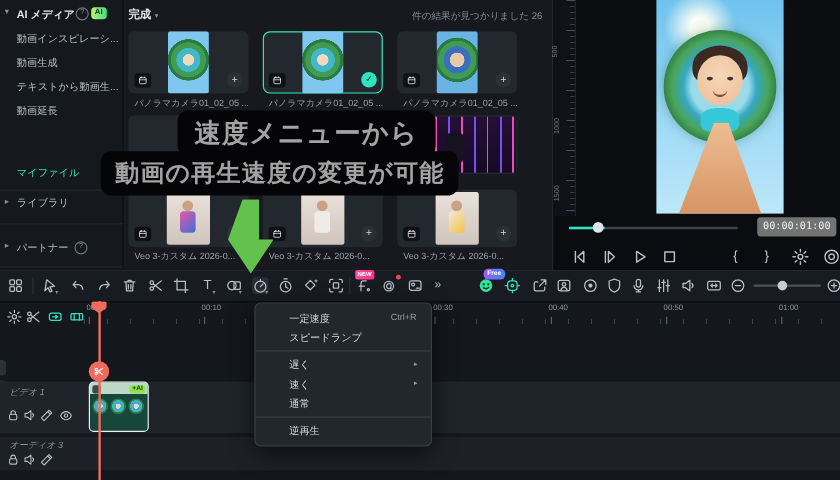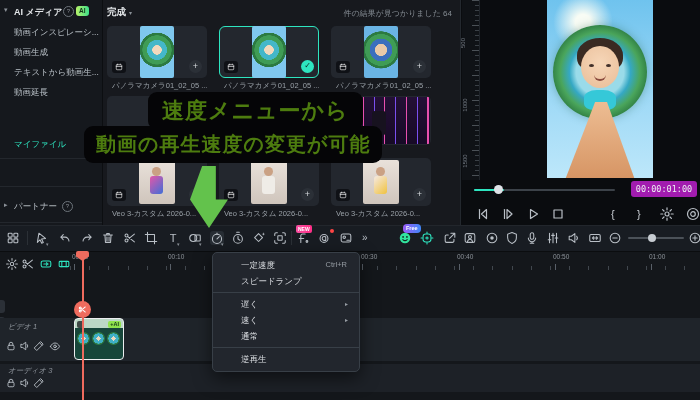--- a/index.html
+++ b/index.html
@@ -70,21 +70,21 @@
      background:radial-gradient(circle at 50% 40%, #f6d6b8, #e9bd97);}
   .pv-eye{position:absolute;top:18px;width:5px;height:3px;border-radius:50%;background:#42302a;}
   .pv-smile{position:absolute;left:13px;top:27px;width:12px;height:6px;border-radius:0 0 10px 10px;border-bottom:2px solid #8a4b3e;}
   .pv-shirt{position:absolute;left:37px;top:90px;width:32px;height:20px;border-radius:40% 40% 30% 30%;background:#35c8d8;}
   .pv-arm{position:absolute;left:18px;top:102px;width:70px;height:78px;
      clip-path:polygon(43% 0,60% 0,100% 100%,0 100%);
      background:linear-gradient(180deg,#edbd93,#d69463);}
   .pg-track{position:absolute;left:13px;top:189px;width:141px;height:2px;background:#3c4249;border-radius:1px;}
   .pg-fill{position:absolute;left:0;top:0;width:30px;height:2px;background:#2ee5c0;border-radius:1px;}
   .pg-handle{position:absolute;left:33px;top:185px;width:9px;height:9px;border-radius:50%;background:#dfe3e8;}
-  .tc{position:absolute;left:170px;top:181px;width:66px;height:16px;background:#a21caf;border-radius:3px;
+  .tc{position:absolute;left:170px;top:181px;width:66px;height:16px;background:#737373;border-radius:3px;
      font-family:"DejaVu Sans Mono",monospace;font-size:8.5px;color:#edf0f2;text-align:center;line-height:16px;}
   .tr-ic{position:absolute;top:206px;width:16px;height:16px;color:#c9ced4;}
   .brace{position:absolute;top:206px;font-size:11px;color:#c9ced4;line-height:16px;}
 
   
   .toolbar{position:absolute;left:0;top:225px;width:700px;height:26px;background:#181c22;border-top:1px solid #22262c;box-sizing:border-box;}
   .tb-ic{position:absolute;top:231px;width:14px;height:14px;}
   .tb-ic.active{background:#272d34;border-radius:3px;}
   .tb-div{position:absolute;top:231px;width:1px;height:14px;background:#2b3036;}
   .dd{position:absolute;top:241px;font-size:5px;color:#8a9097;}
@@ -116,21 +116,21 @@
   .clip-badge{position:absolute;right:2px;top:2px;padding:0 2px;height:7px;line-height:7px;border-radius:2px;
      background:#8fe34c;color:#15331a;font-size:5.5px;font-weight:bold;}
   .clip-cal{position:absolute;left:2px;top:2px;width:7px;height:7px;background:rgba(10,12,15,.7);border-radius:2px;}
   .playhead{position:absolute;left:82px;top:251px;width:2px;height:149px;background:#ef6b5e;z-index:8;}
   .ph-top{position:absolute;left:76px;top:251px;width:13px;height:10px;background:#ef6b5e;z-index:9;
      clip-path:polygon(0 0,100% 0,100% 55%,50% 100%,0 55%);border-radius:2px;}
   .ph-cut{position:absolute;left:74px;top:301px;width:17px;height:17px;border-radius:50%;background:#ef6b5e;z-index:9;
      display:flex;align-items:center;justify-content:center;}
 
   
-  .bub{position:absolute;background:#050507;color:#4d7c0f;font-weight:bold;border-radius:9px;z-index:40;
+  .bub{position:absolute;background:#050507;color:#a3a3a3;font-weight:bold;border-radius:9px;z-index:40;
      white-space:nowrap;letter-spacing:1px;}
   .bub1{left:148px;top:92px;padding:4px 14px;font-size:22px;}
   .bub2{left:84px;top:126px;padding:5px 12px;font-size:20px;}
   .g-arrow{position:absolute;left:190px;top:166px;width:38px;height:62px;background:#63c24c;z-index:41;
      clip-path:polygon(32% 0,68% 0,68% 54%,100% 54%,50% 100%,0 54%);}
   .menu{position:absolute;left:212px;top:252px;width:148px;background:#22262d;border:1px solid #383f47;
      border-radius:5px;box-shadow:0 6px 18px rgba(0,0,0,.55);z-index:50;padding:4px 0;box-sizing:border-box;}
   .mi{position:relative;height:16px;line-height:16px;padding:0 28px;font-size:8.5px;color:#d9dce0;}
   .mi .sc{position:absolute;right:12px;font-size:7.5px;color:#969ca3;}
   .mi .sub{position:absolute;right:10px;font-size:5px;color:#969ca3;}
@@ -157,34 +157,38 @@
     <div class="sb-item" style="top:66px">
       <span class="lbl">テキストから動画生...</span>
       </div>
     <div class="sb-item" style="top:86px">
       <span class="lbl">動画延長</span>
       </div>
     <div class="sb-item active" style="top:138px">
       <span class="lbl">マイファイル</span>
       </div>
     <div class="sb-div" style="top:158px"></div>
+    <div class="sb-item" style="top:163px">
+      <span class="caret">▸</span>
+      <span class="lbl">ライブラリ</span>
+      </div>
     <div class="sb-div" style="top:186px"></div>
     <div class="sb-item" style="top:200px">
       <span class="caret">▸</span>
       <span class="lbl">パートナー</span>
       <span class="help" style="left:62px">?</span>
       </div>
     <div class="sb-div" style="top:222px"></div>
   </div>
 
   <div class="media">
     <div class="m-tab">
       <span>完成</span><span class="caret">▾</span>
     </div>
-    <div class="m-results">件の結果が見つかりました 64</div>
+    <div class="m-results">件の結果が見つかりました 26</div>
 
     <div class="cell" style="left:4px;top:26px">
       <div class="card" style="height:52px">
         <div class="thumb planet-th"></div>
         <span class="card-cal">
           <svg class="ic white" width="8" height="8" viewBox="0 0 16 16">
               <rect x="2.5" y="3.5" width="11" height="10" rx="1.5"></rect>
               <path d="M2.5 7h11M5.5 3.5V2M10.5 3.5V2"></path>
             </svg>
           </span>

